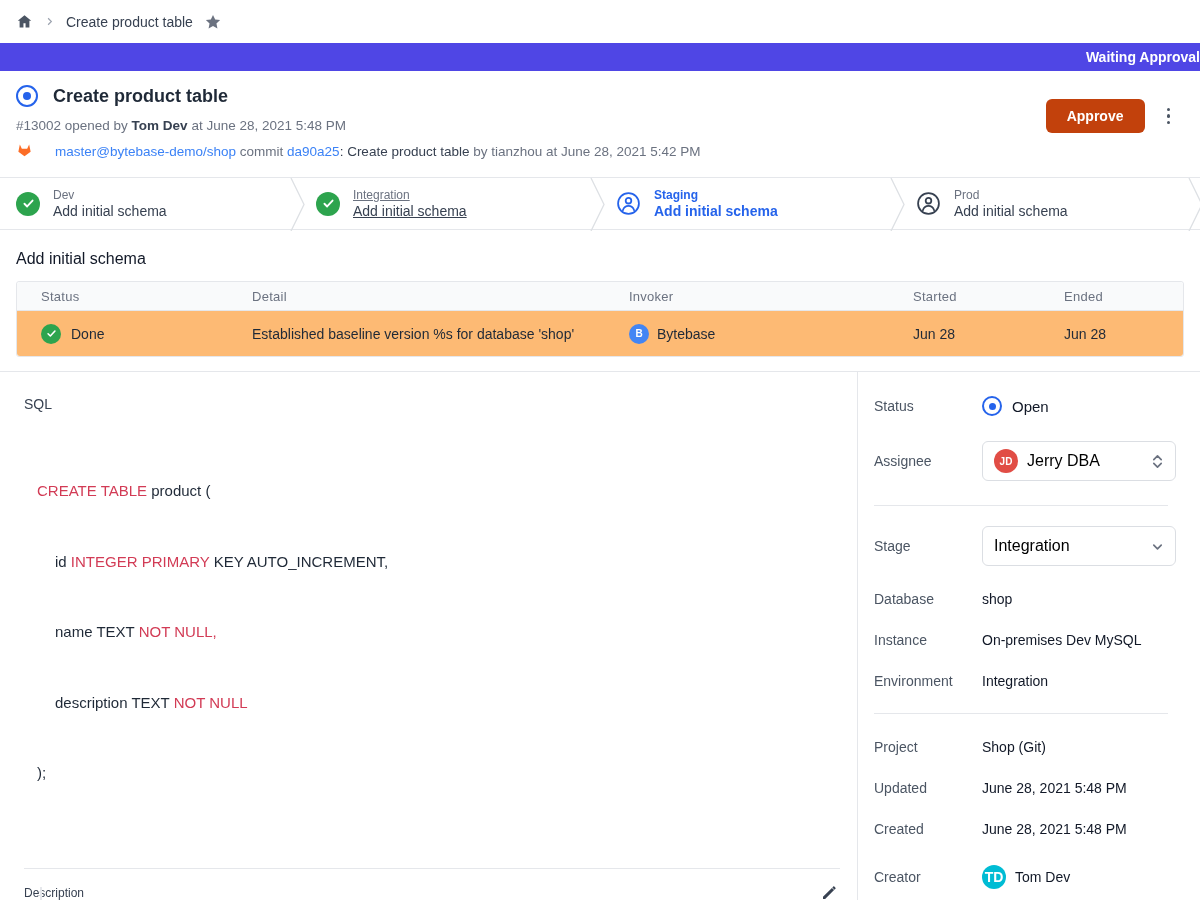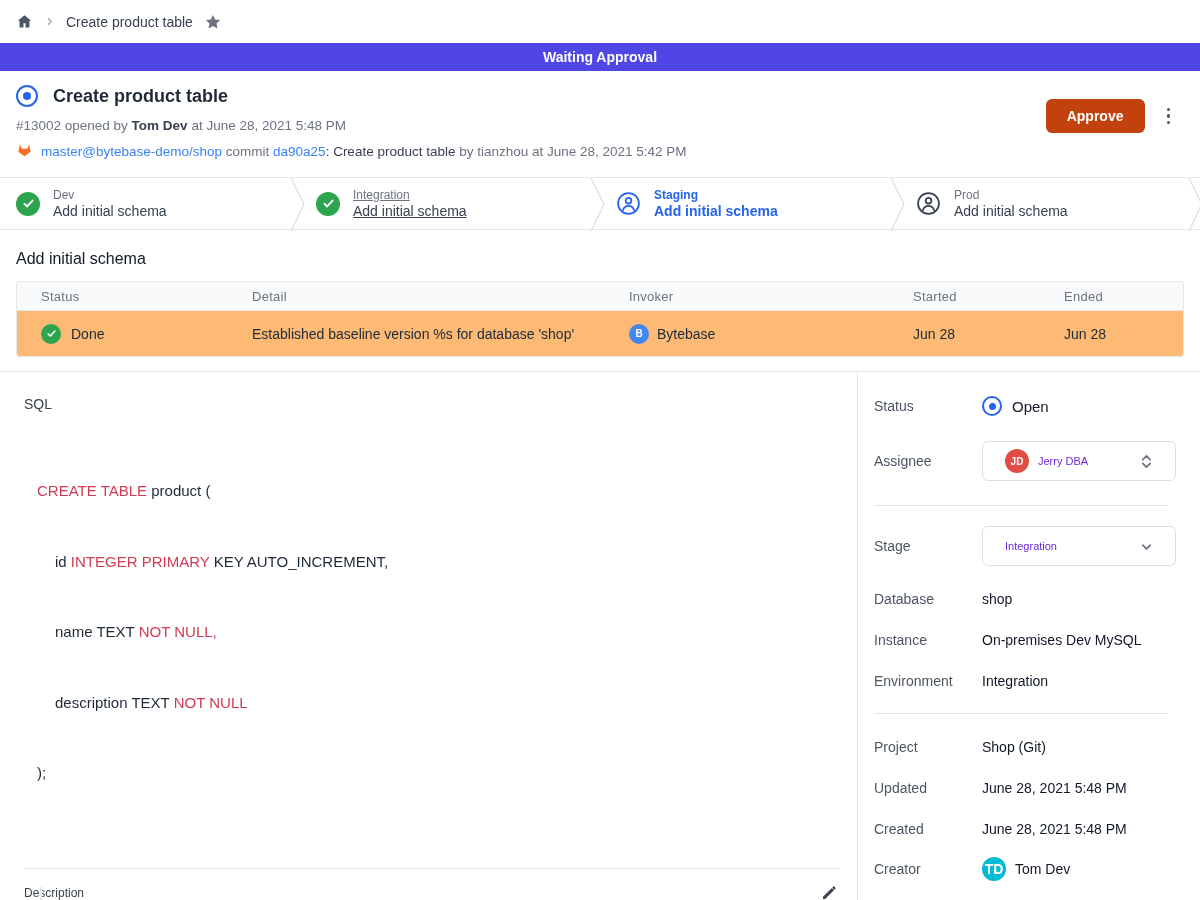--- a/index.html
+++ b/index.html
@@ -7,32 +7,32 @@
   body {
     width:1200px; height:900px; overflow:hidden; background:#fff;
     font-family:"Liberation Sans", sans-serif; color:#1f2937; font-size:14px;
   }
   
   .crumb-bar { height:43px; display:flex; align-items:center; padding:0 16px; gap:11px; }
   .crumb-text { font-size:14px; color:#374151; }
   .icon-btn { display:inline-flex; align-items:center; justify-content:center; cursor:pointer; background:none; border:none; padding:0; }
   
   .banner { height:28px; background:#4f46e5; color:#fff; font-weight:700; font-size:14px;
-    display:flex; align-items:center; justify-content:center; }
+    display:flex; align-items:center; justify-content:flex-end; }
   
   .header { padding:14px 24px 0 16px; display:flex; align-items:flex-start; }
   .header-left { flex:1; min-width:0; }
   .title-row { display:flex; align-items:center; gap:15px; }
   .open-icon { width:22px; height:22px; border:2px solid #2563eb; border-radius:50%;
     display:flex; align-items:center; justify-content:center; flex:none; }
   .open-icon .dot { width:8px; height:8px; border-radius:50%; background:#2563eb; }
   .page-title { font-size:18px; font-weight:700; color:#1f2937; }
   .meta1 { margin-top:11px; font-size:13.5px; color:#6b7280; }
   .meta1 .strong { color:#374151; font-weight:600; }
-  .meta2 { margin-top:9px; font-size:13.5px; color:#6b7280; display:flex; align-items:center; gap:8px; }
+  .meta2 { margin-top:9px; font-size:13.5px; color:#6b7280; display:flex; align-items:center; gap:22px; }
   .link { color:#3b82f6; cursor:pointer; }
   .dark { color:#374151; }
   .header-right { display:flex; align-items:center; gap:16px; margin-top:14px; }
   .approve-btn { background:#c2410c; color:#fff; border:none; border-radius:6px;
     font-family:inherit; font-size:14px; font-weight:600; padding:9px 21px; cursor:pointer; }
   .kebab { display:flex; flex-direction:column; gap:3px; padding:4px 6px; cursor:pointer; }
   .kebab i { width:3.5px; height:3.5px; border-radius:50%; background:#4b5563; }
   
   .pipeline { margin-top:16px; height:53px; border-top:1px solid #e5e7eb; border-bottom:1px solid #e5e7eb;
     display:flex; position:relative; }
@@ -75,30 +75,30 @@
   
   .side-row { display:flex; align-items:center; }
   .side-label { width:108px; flex:none; font-size:14px; color:#4b5563; }
   .side-value { font-size:14px; color:#111827; font-weight:500; }
   .row-status { margin-top:8px; }
   .status-val { display:flex; align-items:center; gap:10px; font-size:15px; color:#111827; }
   .open-icon.sm { width:20px; height:20px; border-width:2px; }
   .open-icon.sm .dot { width:7px; height:7px; }
   .row-assignee { margin-top:25px; }
   .select { width:194px; height:40px; border:1px solid #dbdee3; border-radius:6px; background:#fff;
-    display:flex; align-items:center; gap:9px; padding:0 22px; cursor:pointer; }
-  .select .sel-text { font-size:11px; color:#6d28d9; }
+    display:flex; align-items:center; gap:9px; padding:0 11px; cursor:pointer; }
+  .select .sel-text { font-size:16px; color:#000000; }
   .select .caret { margin-left:auto; display:flex; }
   .avatar.jd { width:24px; height:24px; font-size:10px; background:#e14d45; }
   .avatar.td { width:24px; height:24px; font-size:14px; background:#00bcd4; }
   .hr-side { border:none; border-top:1px solid #e5e7eb; margin:24px 8px 0 0; }
   .row-stage { margin-top:20px; }
   .row-gap { margin-top:25px; }
   .hr-side2 { border:none; border-top:1px solid #e5e7eb; margin:24px 8px 0 0; }
-  .row-creator { margin-top:20px; }
+  .row-creator { margin-top:28px; }
   .creator-val { display:flex; align-items:center; gap:9px; }
 </style>
 </head>
 <body>
 
 <div class="crumb-bar">
   <span class="icon-btn">
     <svg width="17" height="17" viewBox="0 0 24 24" fill="#4b5563">
         <path d="M12 3 2.5 11h2.6v9.5h5.4v-6h3v6h5.4V11h2.6z"></path>
       </svg>

